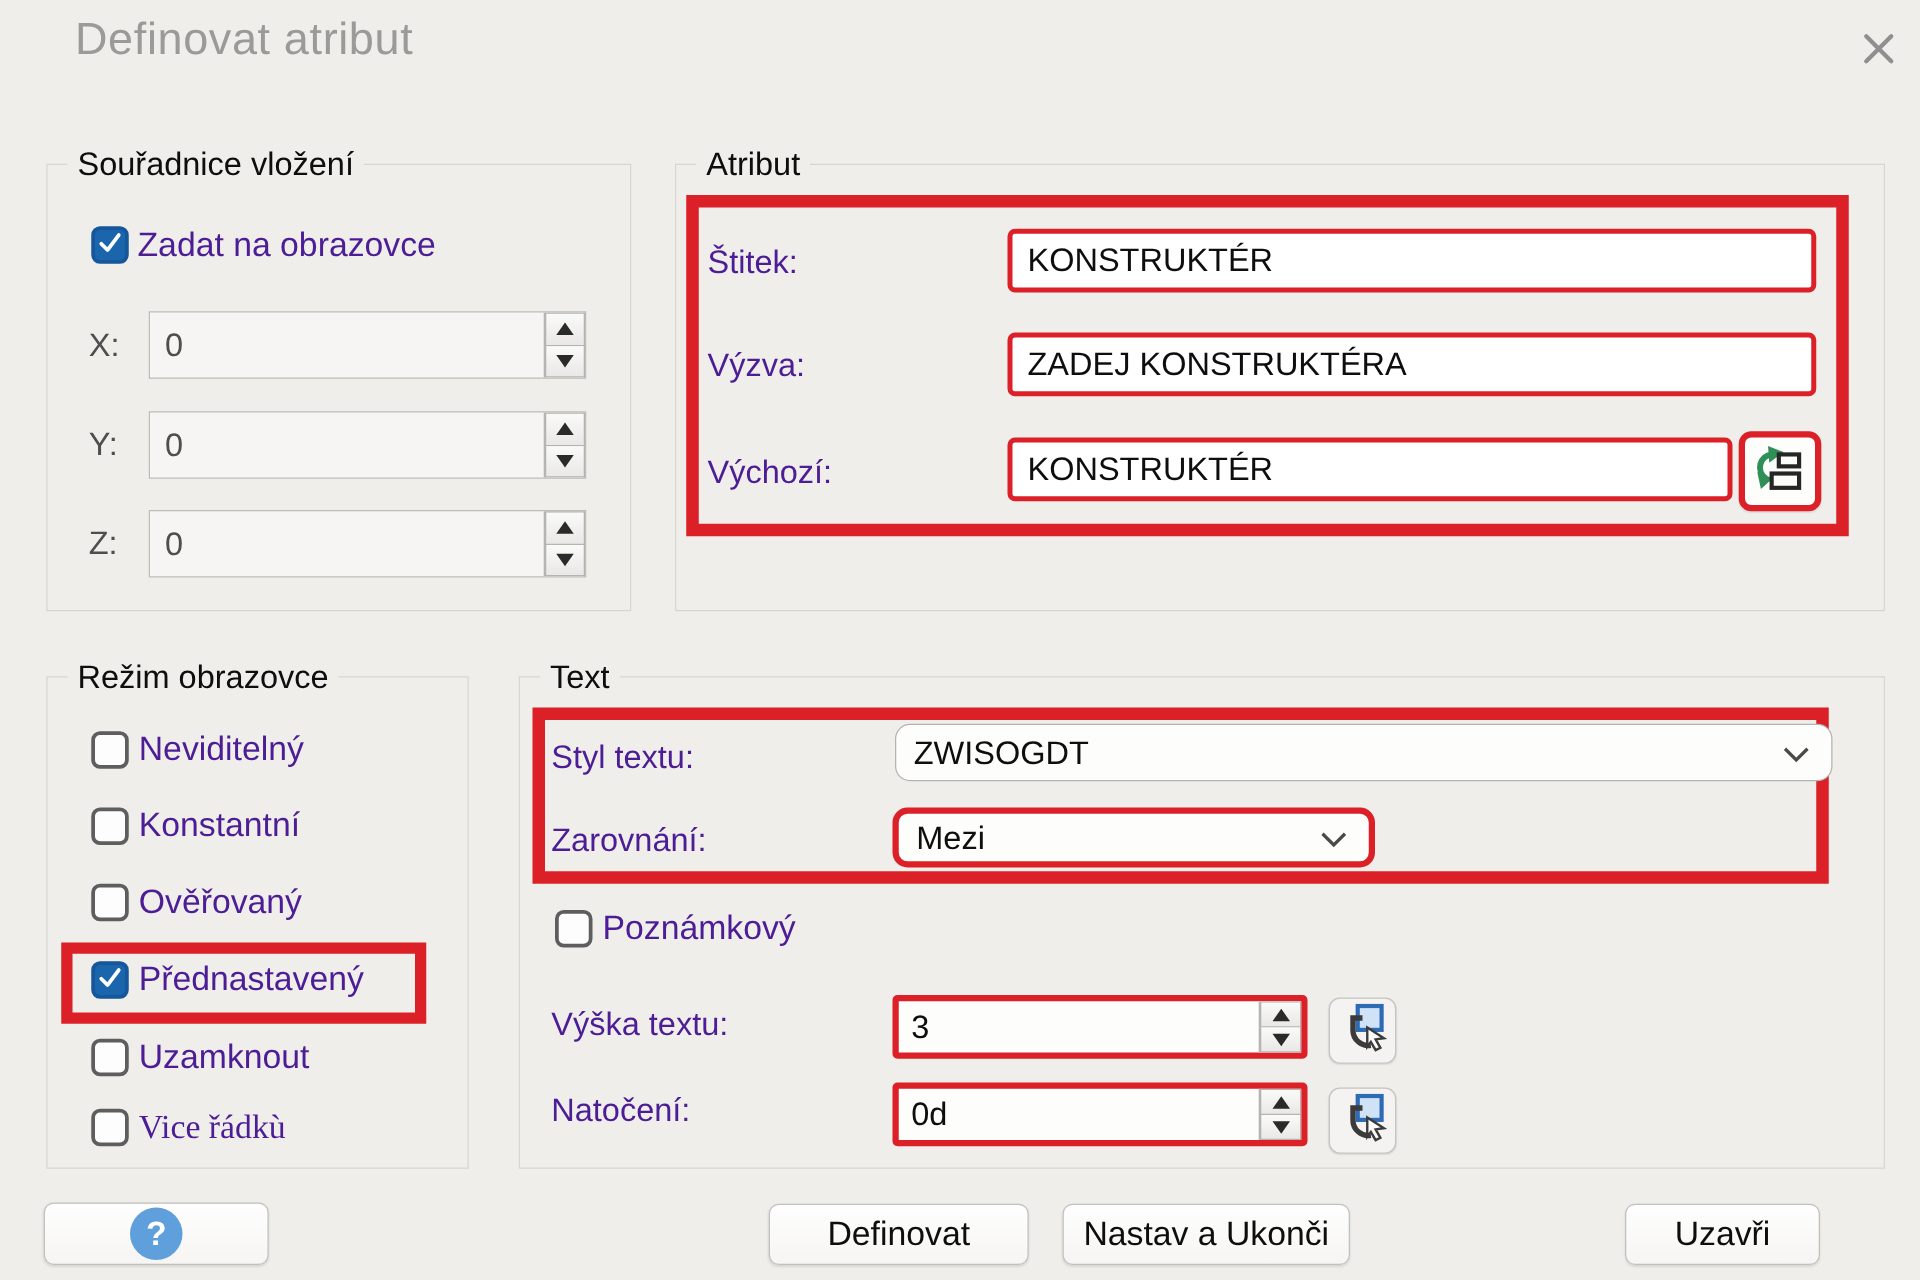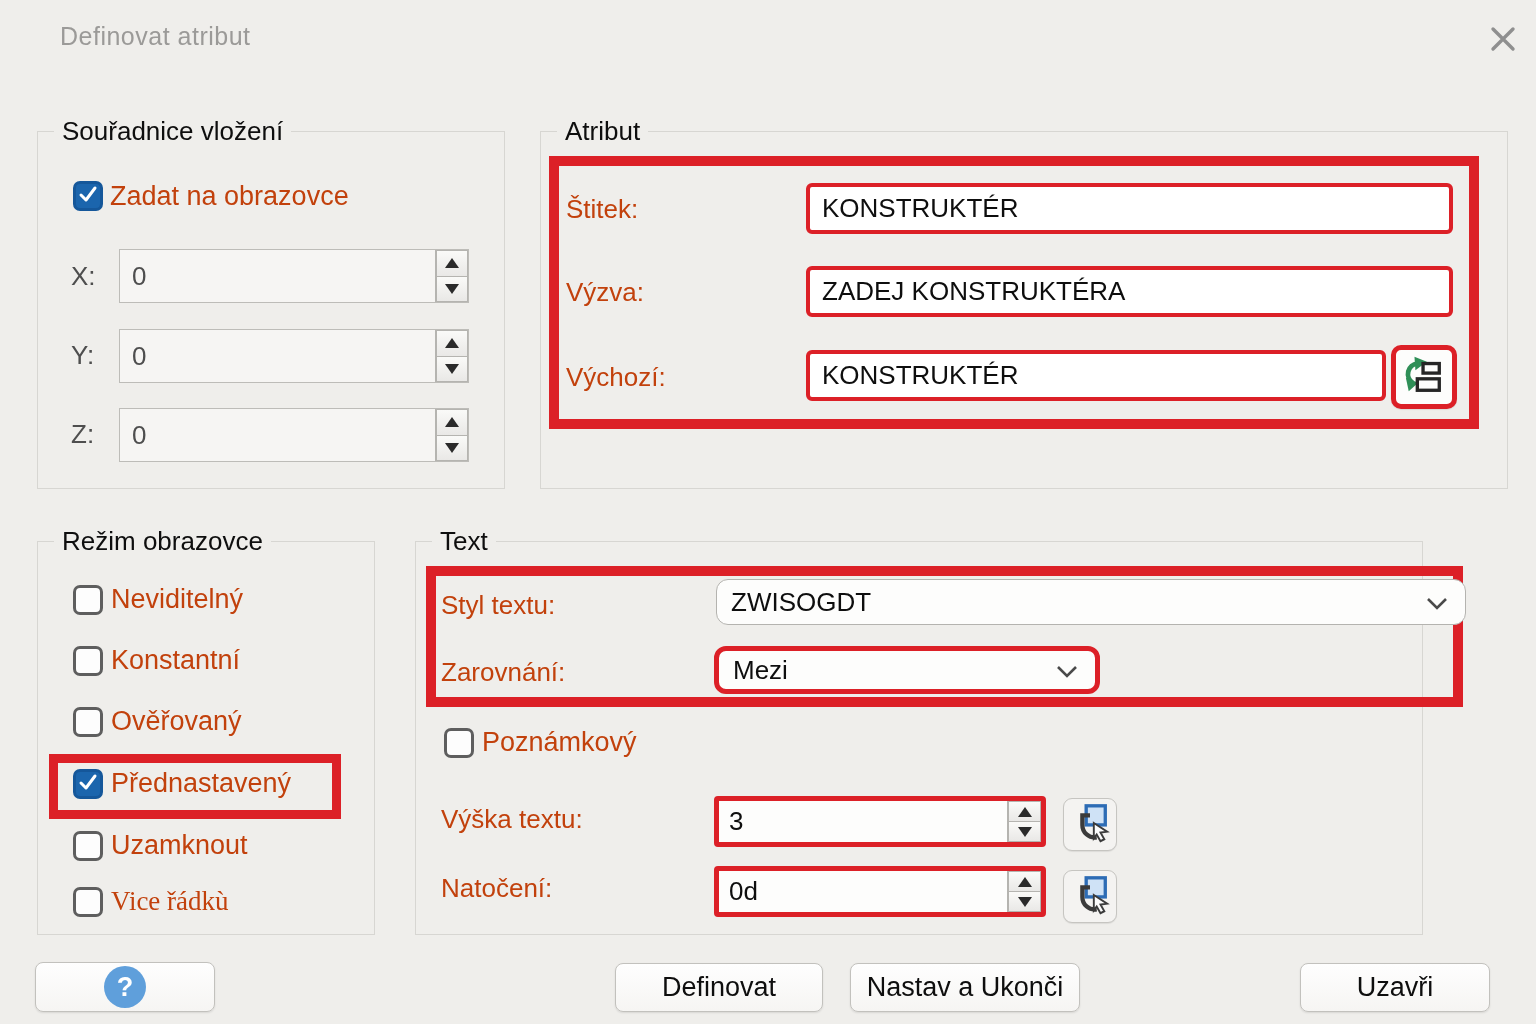--- a/index.html
+++ b/index.html
@@ -7,32 +7,32 @@
   body {
     position:relative;
     background:#efeeeb;
     font-family:"Liberation Sans", sans-serif;
     color:#0e0e0e;
     overflow:hidden;
   }
   .abs { position:absolute; }
 
   
-  .dlg-title { left:60px; top:22px; font-size:25px; color:#9b9a98; letter-spacing:0.5px; }
+  .dlg-title { left:60px; top:10px; font-size:36px; color:#9b9a98; letter-spacing:0.5px; }
   .close-btn { left:1482px; top:20px; width:42px; height:42px; display:flex; align-items:center; justify-content:center; cursor:default; }
 
   
   .group { border:1px solid #d7d6d2; background:#efeeeb; }
   .group-label {
     position:absolute; top:-16px; left:16px;
     background:#efeeeb; padding:0 8px;
     font-size:26px; color:#0e0e0e; white-space:nowrap;
   }
 
-  .lbl { position:absolute; font-size:26px; color:#c2410c; white-space:nowrap; }
+  .lbl { position:absolute; font-size:26px; color:#4c1d95; white-space:nowrap; }
 
   
   .cb {
     position:absolute; width:30px; height:30px;
     border:3px solid #5e5e5e; border-radius:7px; background:#fdfdfd;
   }
   .cb.checked {
     background:#1b65ad; border-color:#15579a;
     display:flex; align-items:center; justify-content:center;
   }
@@ -216,21 +216,21 @@
   </div>
   <div class="lbl" style="left:73px; top:226px; font-size:27px;">Přednastavený</div>
 
   <div class="cb" style="left:35px; top:289px;"></div>
   <div class="lbl" style="left:73px; top:288px; font-size:27px;">Uzamknout</div>
 
   <div class="cb" style="left:35px; top:345px;"></div>
   <div class="lbl" style="left:73px; top:344px; font-size:27px;font-family:Liberation Serif, serif;">Vice řádkù</div>
 </div>
 
-<div class="abs group" style="left:415px; top:541px; width:1008px; height:394px;">
+<div class="abs group" style="left:415px; top:541px; width:1093px; height:394px;">
   <div class="group-label">Text</div>
 
   <div class="annot" style="left:10px; top:24px; width:1037px; height:141px;"></div>
 
   <div class="lbl" style="left:25px; top:48px;">Styl textu:</div>
   <div class="dropdown" style="left:300px; top:37px; width:750px; height:46px;">
     <span>ZWISOGDT</span>
     <span>
       <svg width="24" height="15" viewBox="0 0 24 15">
           <polyline points="3,3 12,12 21,3" fill="none" stroke="#4a4a4a" stroke-width="2.6"></polyline>
@@ -296,13 +296,13 @@
   </div>
 </div>
 
 <div class="push-btn" style="left:35px; top:962px; width:180px; height:50px;">
   <span class="help-circle">
       <span>?</span>
     </span>
 </div>
 <div class="push-btn" style="left:615px; top:963px; width:208px;">Definovat</div>
 <div class="push-btn" style="left:850px; top:963px; width:230px;">Nastav a Ukonči</div>
-<div class="push-btn" style="left:1300px; top:963px; width:190px;">Uzavři</div>
+<div class="push-btn" style="left:1300px; top:963px; width:156px;">Uzavři</div>
 
 </body></html>

